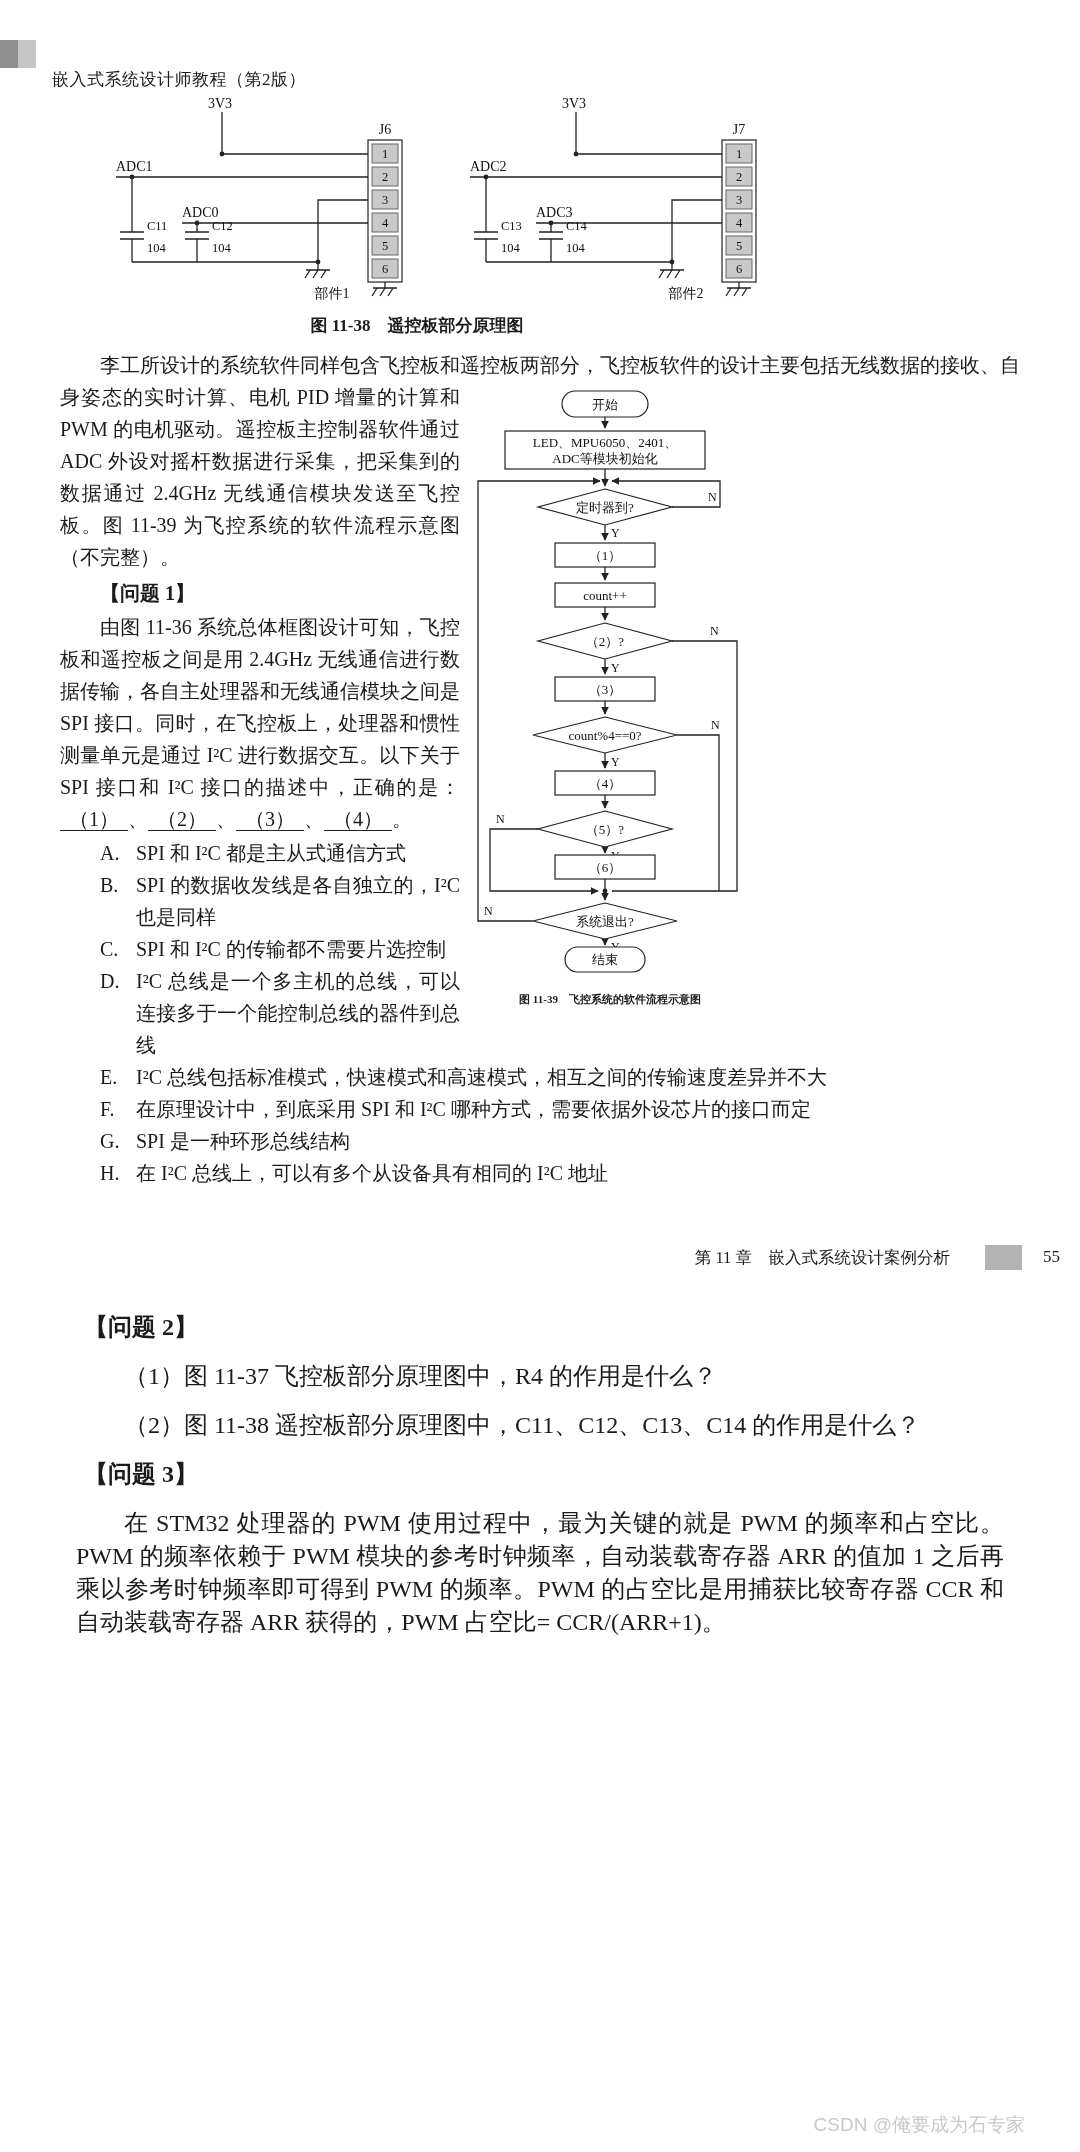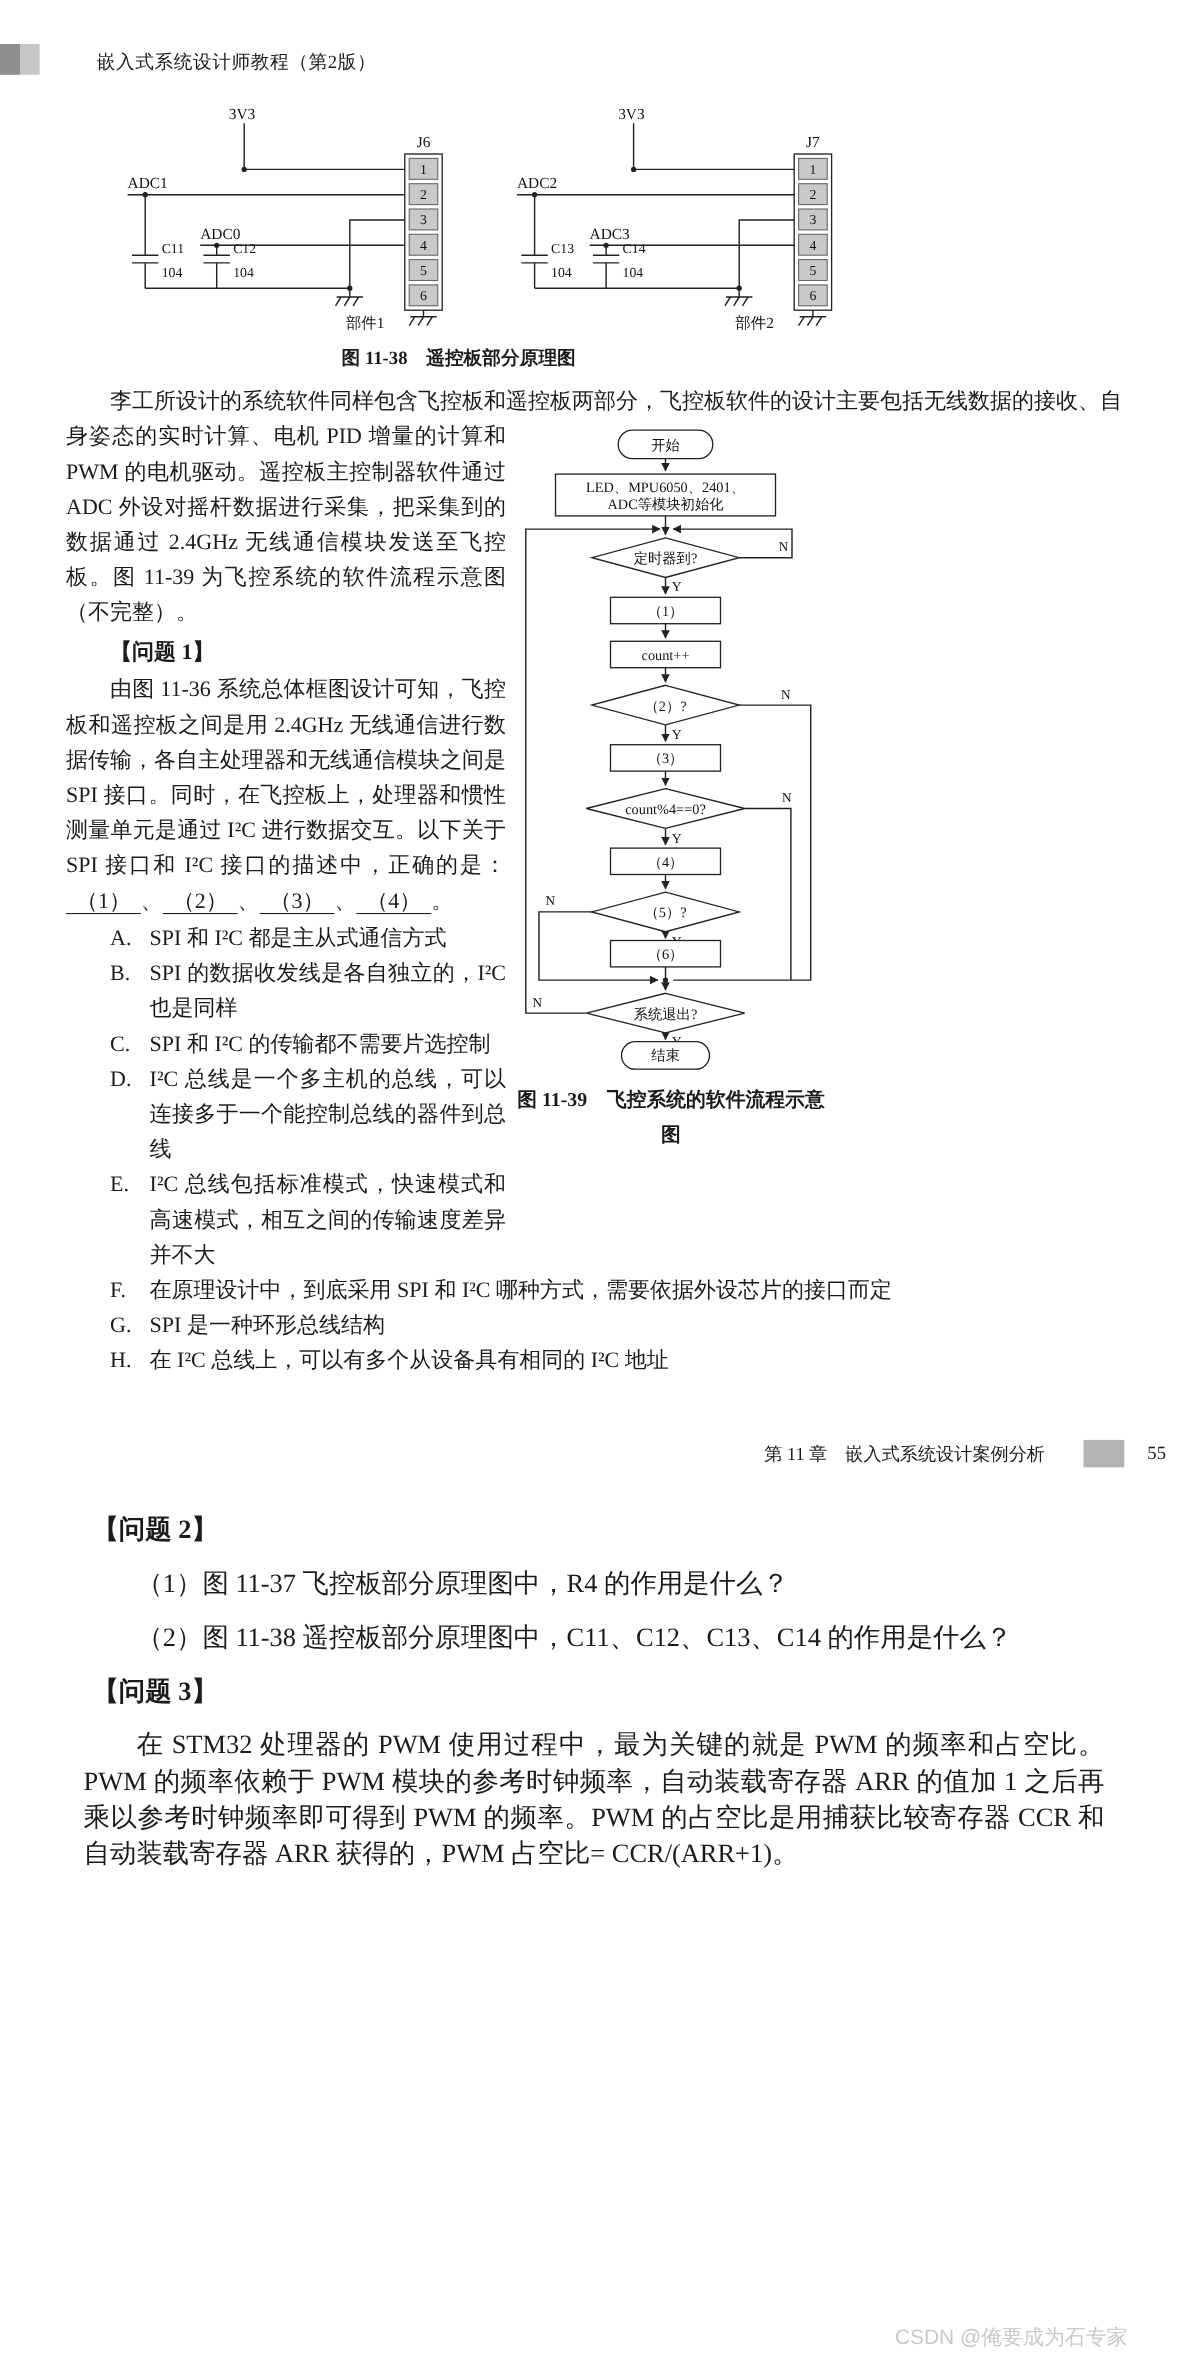--- a/index.html
+++ b/index.html
@@ -2,21 +2,21 @@
 <html><head>
 <meta charset="utf-8">
 <style>
   html,body { margin:0; padding:0; }
   body {
     width:1080px; height:2152px; position:relative; overflow:hidden;
     background:#ffffff; color:#1b1b1b;
     font-family:"Liberation Serif","DejaVu Serif",serif;
   }
   
-  .hdr1 { position:absolute; top:40px; left:0; display:flex; align-items:flex-end; }
+  .hdr1 { position:absolute; top:40px; left:0; display:flex; align-items:flex-start;flex-direction:column; }
   .hdr1-block { width:36px; height:28px; background:linear-gradient(90deg,#8f8f8f 0 50%,#c6c6c6 50%); }
   .hdr1-text { margin-left:52px; font-size:17px; letter-spacing:.5px; }
 
   .content1 { padding:92px 60px 0 60px; }
 
   
   .fig38 { display:flex; gap:14px; margin-left:10px; width:700px; }
   .fig38 svg { display:block; }
   .fig-caption { width:714px; text-align:center; font-size:17px; font-weight:600; margin-top:4px; }
 
@@ -26,21 +26,21 @@
   .q-head { font-weight:700; text-indent:2em; margin:4px 0 2px 0; }
   .blank { border-bottom:1.3px solid #222; padding:0 9px; }
   .options { margin-left:40px; }
   .option { display:flex; }
   .opt-letter { flex:0 0 36px; }
   .opt-text { flex:1; text-align:justify; }
 
   
   .fc-wrap { float:right; width:550px; margin:4px 0 26px 10px; text-indent:0; }
   .fc-wrap svg { display:block; }
-  .fc-cap { display:block; width:280px; text-align:center; font-size:18px; font-weight:600; margin-top:10px; }
+  .fc-cap { display:block; width:280px; text-align:center; font-size:11px; font-weight:600; margin-top:10px; }
 
   
   svg text { fill:#111; font-size:13px; font-family:"Liberation Serif","DejaVu Serif",serif; }
   .wire { stroke:#222; stroke-width:1.3; fill:none; }
   .node { fill:#fff; stroke:#222; stroke-width:1.2; }
   .pin-cell { fill:#c9c9c9; stroke:#666; stroke-width:1; }
   .dot { fill:#222; }
   .clabel { font-size:14px; }
   .csmall { font-size:12.5px; }
   .yn { font-size:12px; }

